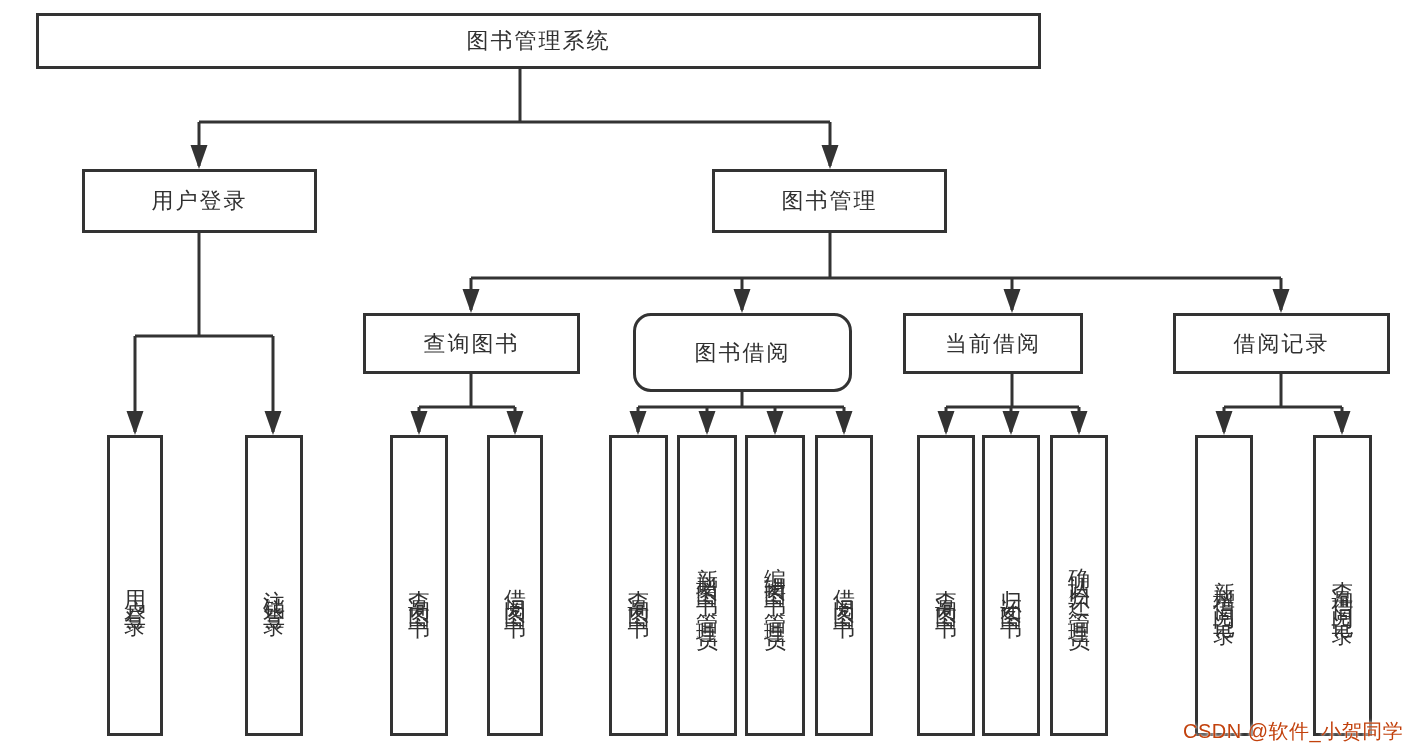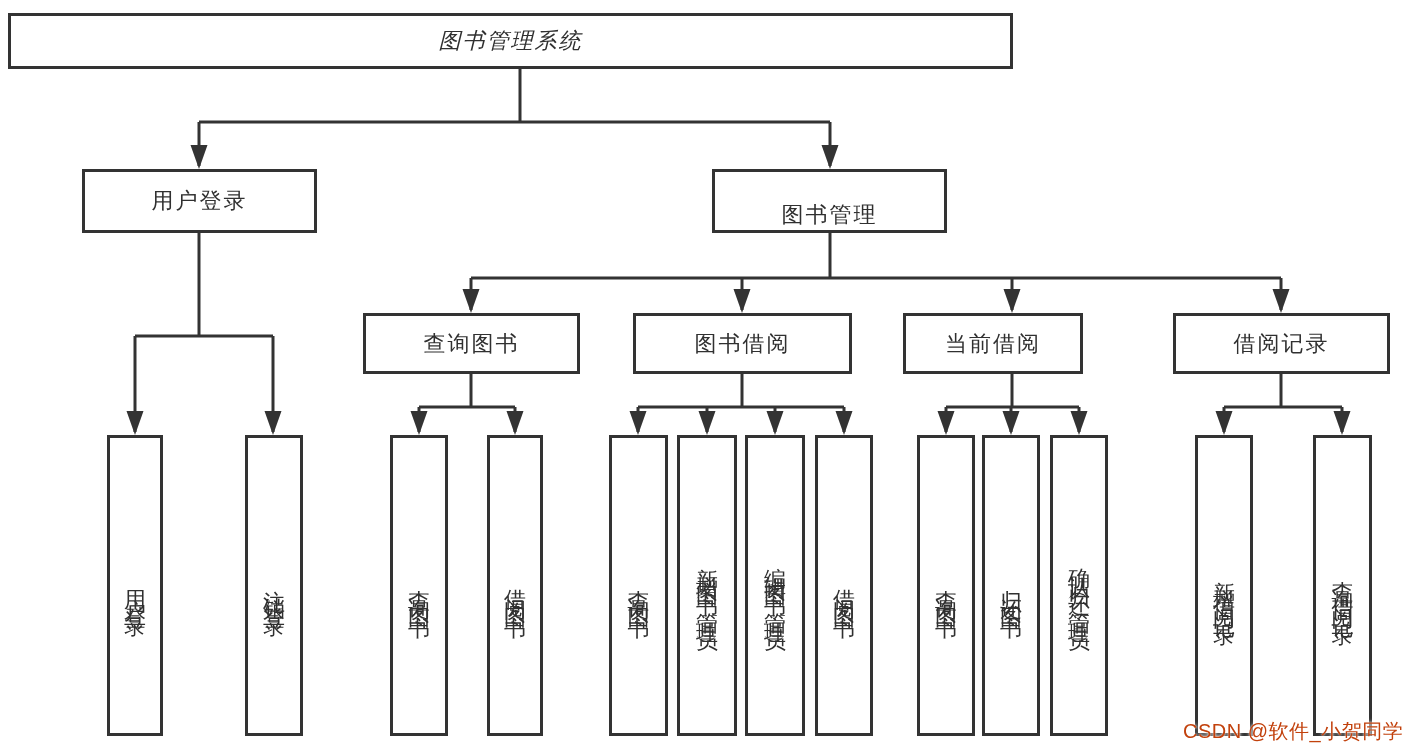--- a/index.html
+++ b/index.html
@@ -26,25 +26,25 @@
   }
   .vbox .label {
     writing-mode:vertical-rl;
     text-orientation:mixed;
     letter-spacing:9px;
     padding-top:9px; 
     letter-spacing:9px;
     line-height:1.0;
   }
   
-  .n-root        { left:8px;   top:13px;  width:1005px; height:56px;font-style:italic; }
+  .n-root        { left:36px;   top:13px;  width:1005px; height:56px; }
   .n-user-login  { left:82px;   top:169px; width:235px;  height:64px; }
-  .n-book-mgmt   { left:712px;  top:169px; width:235px;  height:64px;align-items:flex-end; }
+  .n-book-mgmt   { left:712px;  top:169px; width:235px;  height:64px; }
   .n-new-rec     { left:363px;  top:313px; width:217px;  height:61px; }
-  .n-book-borrow { left:633px;  top:313px; width:219px;  height:61px; }
+  .n-book-borrow { left:633px;  top:313px; width:219px;  height:79px;border-radius:18px; }
   .n-cur-borrow  { left:903px;  top:313px; width:180px;  height:61px; }
   .n-borrow-rec  { left:1173px; top:313px; width:217px;  height:61px; }
 
   .leaf { top:435px; height:301px; }
   .l-user-login   { left:107px;  width:56px; }
   .l-logout       { left:245px;  width:58px; }
   .l-query-1      { left:390px;  width:58px; }
   .l-borrow-1     { left:487px;  width:56px; }
   .l-query-2      { left:609px;  width:59px; }
   .l-add-book     { left:677px;  width:60px; }

